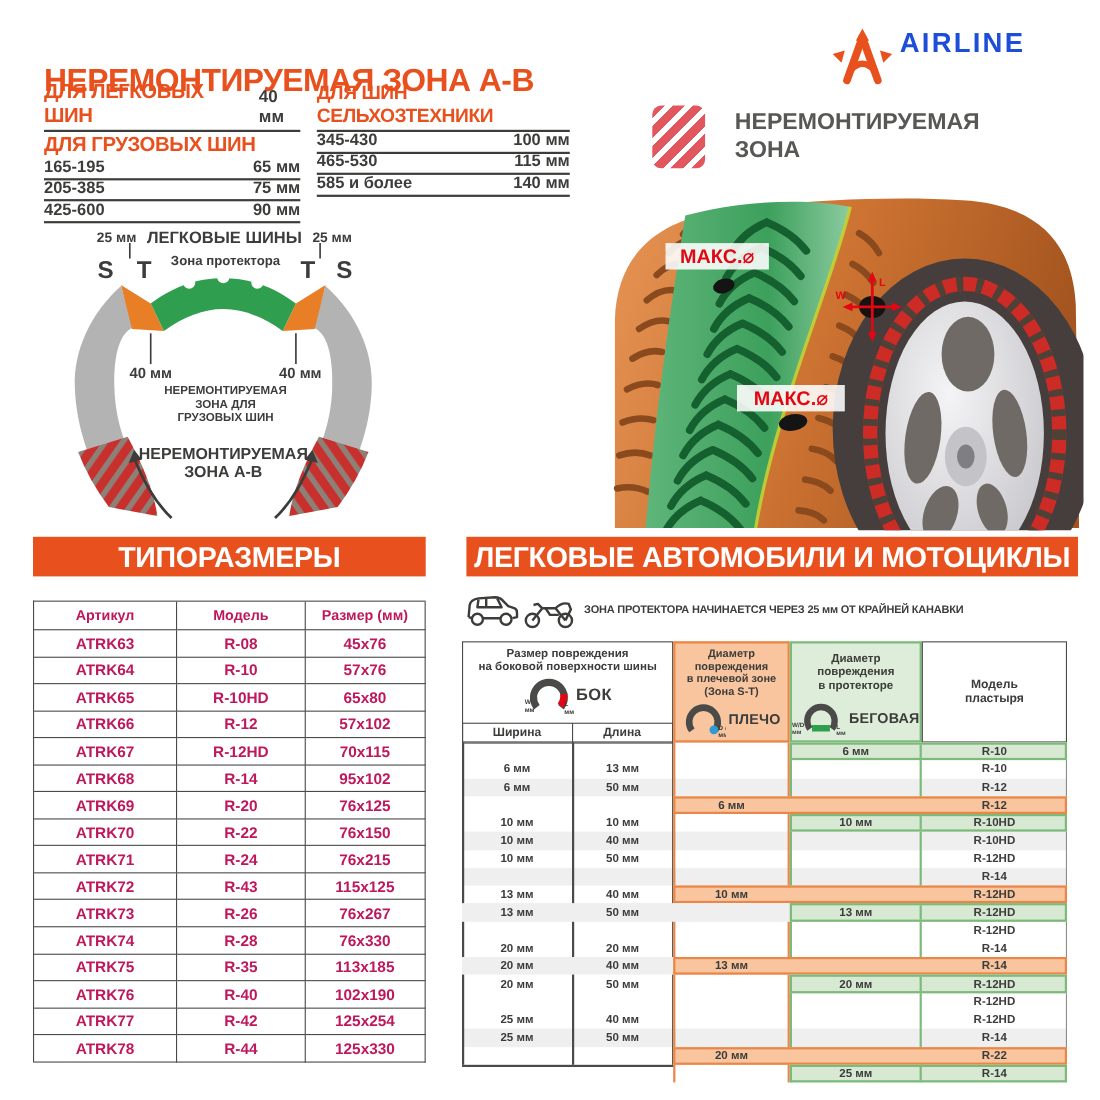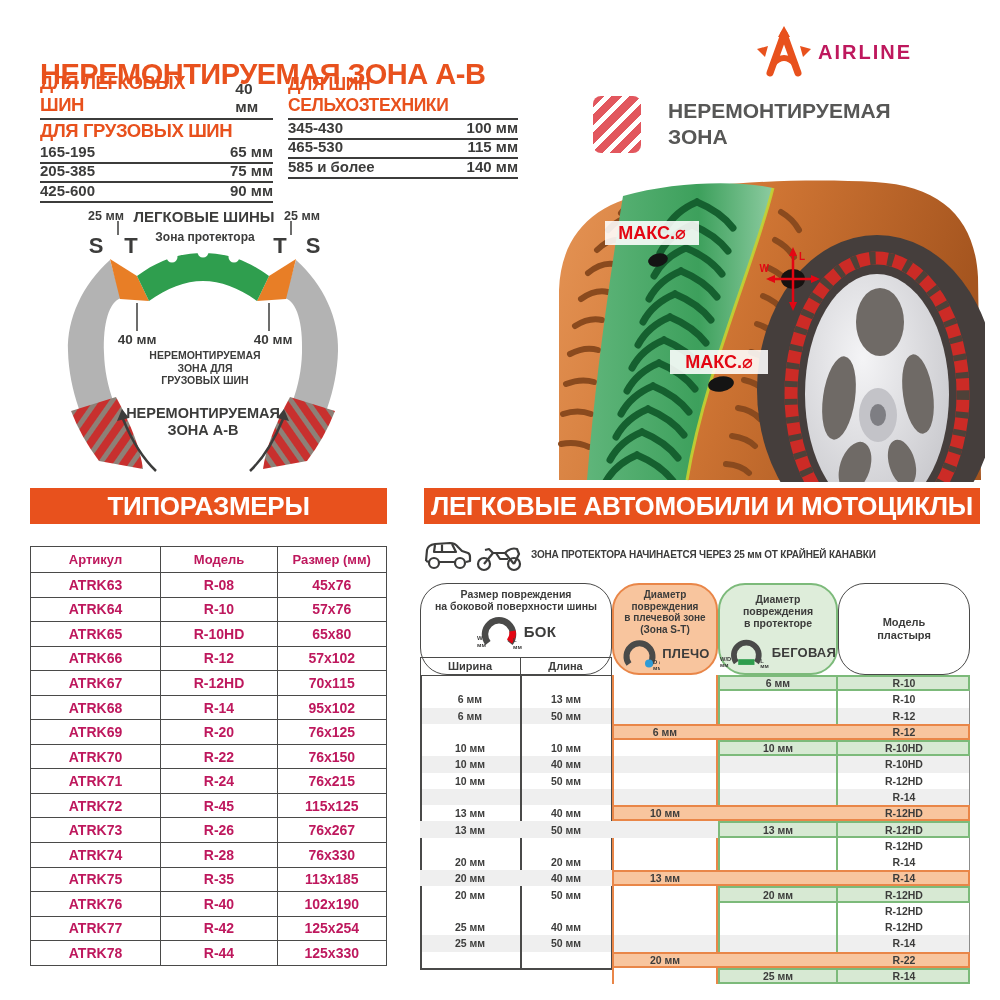--- a/index.html
+++ b/index.html
@@ -18,21 +18,21 @@
   .ihead { font-size:18.5px; color:#E8511D; letter-spacing:-.4px; }
   .ihead2 { font-size:17.5px; color:#E8511D; letter-spacing:-.4px; }
   .ival { font-size:15.5px; color:#3C3C3B; }
   .ilabel { font-size:15px; color:#3C3C3B; }
   #info-left { left:40px; top:97px; width:233px; }
   #info-right { left:288px; top:97px; width:230px; }
   .irow.h23 { height:23px;gap:31px; } .irow.h24 { height:24px; } .irow.h19 { height:19.5px; }
 
   
   #logo { left:756px; top:25px; display:flex; align-items:center; }
-  #logo-text { position:absolute; left:62px; top:16px; font-size:20px; font-weight:bold; color:#be185d; letter-spacing:2px; }
+  #logo-text { position:absolute; left:62px; top:0; font-size:25px; font-weight:bold; color:#1d4ed8; letter-spacing:2px; }
 
   
   #legend-icon { left:593px; top:96px; width:48px; height:57px; border-radius:8px;
     background:repeating-linear-gradient(135deg,#E2575E 0 8px,#ffffff 8px 13px); }
   #legend-text { left:668px; top:98px; width:240px; font-size:21px; font-weight:bold; color:#575756; line-height:26px; }
 
   
   #diagram { left:40px; top:205px; width:345px; height:280px; }
   #diagram .lbl { position:absolute; text-align:center; color:#3C3C3B; }
   .d25 { font-size:12.5px; font-weight:bold; }
@@ -55,21 +55,21 @@
   .pt-cell { height:24.56px; border-right:1.5px solid #4A4A49; border-bottom:1.5px solid #4A4A49;
     display:flex; align-items:center; justify-content:center; font-weight:bold; font-size:14px; color:#be185d; }
   .pt-head .pt-cell { font-size:13px; height:26px; }
 
   
   #note-text { left:531px; top:549px; width:452px; font-size:10px; font-weight:600; color:#3C3C3B; letter-spacing:-.2px; }
   #car-icon { left:422px; top:537px; } #moto-icon { left:476px; top:541px; }
 
   
   #zone-table { left:420px; top:583px; width:550px; height:401px; font-weight:bold; color:#3C3C3B; }
-  .zh { position:absolute; top:0; height:92px;border-radius:27px; }
+  .zh { position:absolute; top:0; height:92px; }
   .zh-title { text-align:center; font-size:10.5px; line-height:12px; padding-top:4px; }
   #zh1 { left:0; width:192px; border:1.5px solid #4A4A49; }
   #zh2 { left:192px; width:106px; background:#F8C59E; border:2px solid #E98648; }
   #zh3 { left:298px; width:120px; background:#DEEDDA; border:2px solid #7CBA7A; }
   #zh4 { left:418px; width:132px; border:1.5px solid #4A4A49; display:flex; align-items:center; justify-content:center; font-size:11px; text-align:center; line-height:13px; }
   .icon-row { display:flex; align-items:center; justify-content:center; gap:2px; margin-top:1px; }
   .icon-big { font-size:15px; letter-spacing:.3px; }
   .icon-med { font-size:13px; letter-spacing:.2px; }
   #zh1-sub { position:absolute; left:-1.5px; bottom:-1.5px; width:192px; display:grid; grid-template-columns:100px 92px; }
   #zh1-sub .zs-cell { height:19px; border:1.5px solid #4A4A49; border-right:none; display:flex; align-items:center; justify-content:center; font-size:11px; }
@@ -342,21 +342,21 @@
           <div class="pt-cell">R-22</div>
           <div class="pt-cell">76x150</div>
         </div>
         <div class="pt-row">
           <div class="pt-cell">ATRK71</div>
           <div class="pt-cell">R-24</div>
           <div class="pt-cell">76x215</div>
         </div>
         <div class="pt-row">
           <div class="pt-cell">ATRK72</div>
-          <div class="pt-cell">R-45</div>
+          <div class="pt-cell">R-43</div>
           <div class="pt-cell">115x125</div>
         </div>
         <div class="pt-row">
           <div class="pt-cell">ATRK73</div>
           <div class="pt-cell">R-26</div>
           <div class="pt-cell">76x267</div>
         </div>
         <div class="pt-row">
           <div class="pt-cell">ATRK74</div>
           <div class="pt-cell">R-28</div>

